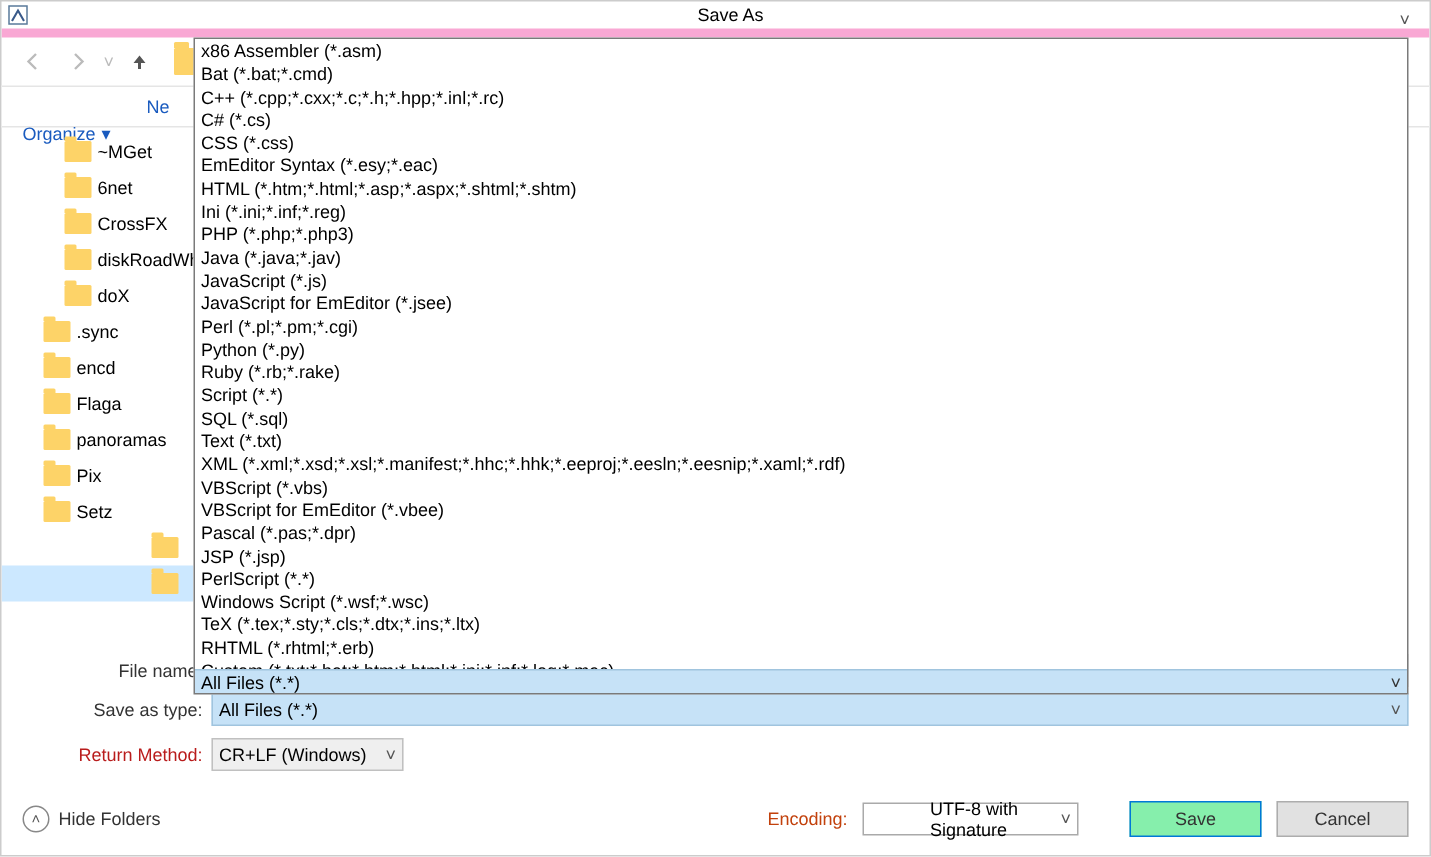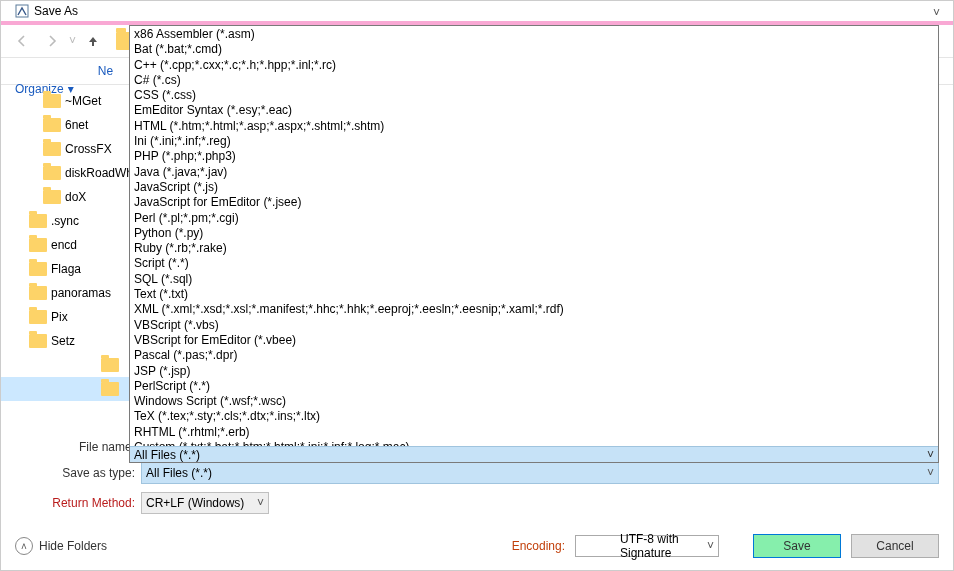--- a/index.html
+++ b/index.html
@@ -1,18 +1,18 @@
 <!DOCTYPE html>
 <html><head>
 <meta charset="utf-8">
 <style>
 * { box-sizing: border-box; margin: 0; padding: 0; font-family: "Segoe UI", Tahoma, sans-serif; font-size: 12px; }
 body { background: #fff; width: 954px; height: 571px; overflow: hidden; position: relative; border: 1px solid #ccc; }
 
-.titlebar { height: 24px; display: flex; align-items: center; padding: 0 13px; border-bottom: 4px solid #f9a8d4; }
+.titlebar { height: 24px; display: flex; align-items: center; padding: 0 3px; border-bottom: 6px solid #f9a8d4; text-align: center; }
 .titlebar .icon { width: 16px; height: 16px; margin-right: 4px; display:flex; align-items:center; justify-content:center; }
 .titlebar .title { flex: 1; }
 
 .navbar { height: 32px; display: flex; align-items: center; padding: 0 8px; gap: 4px; }
 .nav-btn { width: 26px; height: 24px; border: none; background: transparent; color: #888; display:flex; align-items:center; justify-content:center; }
 .nav-btn.enabled { color: #333; }
 .folder-glyph { width: 22px; height: 18px; background: #fdd368; border-radius: 1px; position: relative; margin-left: 6px; }
 .folder-glyph::before { content:""; position:absolute; top:-4px; left:0; width:10px; height:4px; background:#fdd368; border-radius:1px 1px 0 0;}
 
 .toolbar { height: 28px; display: flex; align-items: center; padding: 0 14px; border-top: 1px solid #e5e5e5; border-bottom: 1px solid #e5e5e5; background: #fff; }

